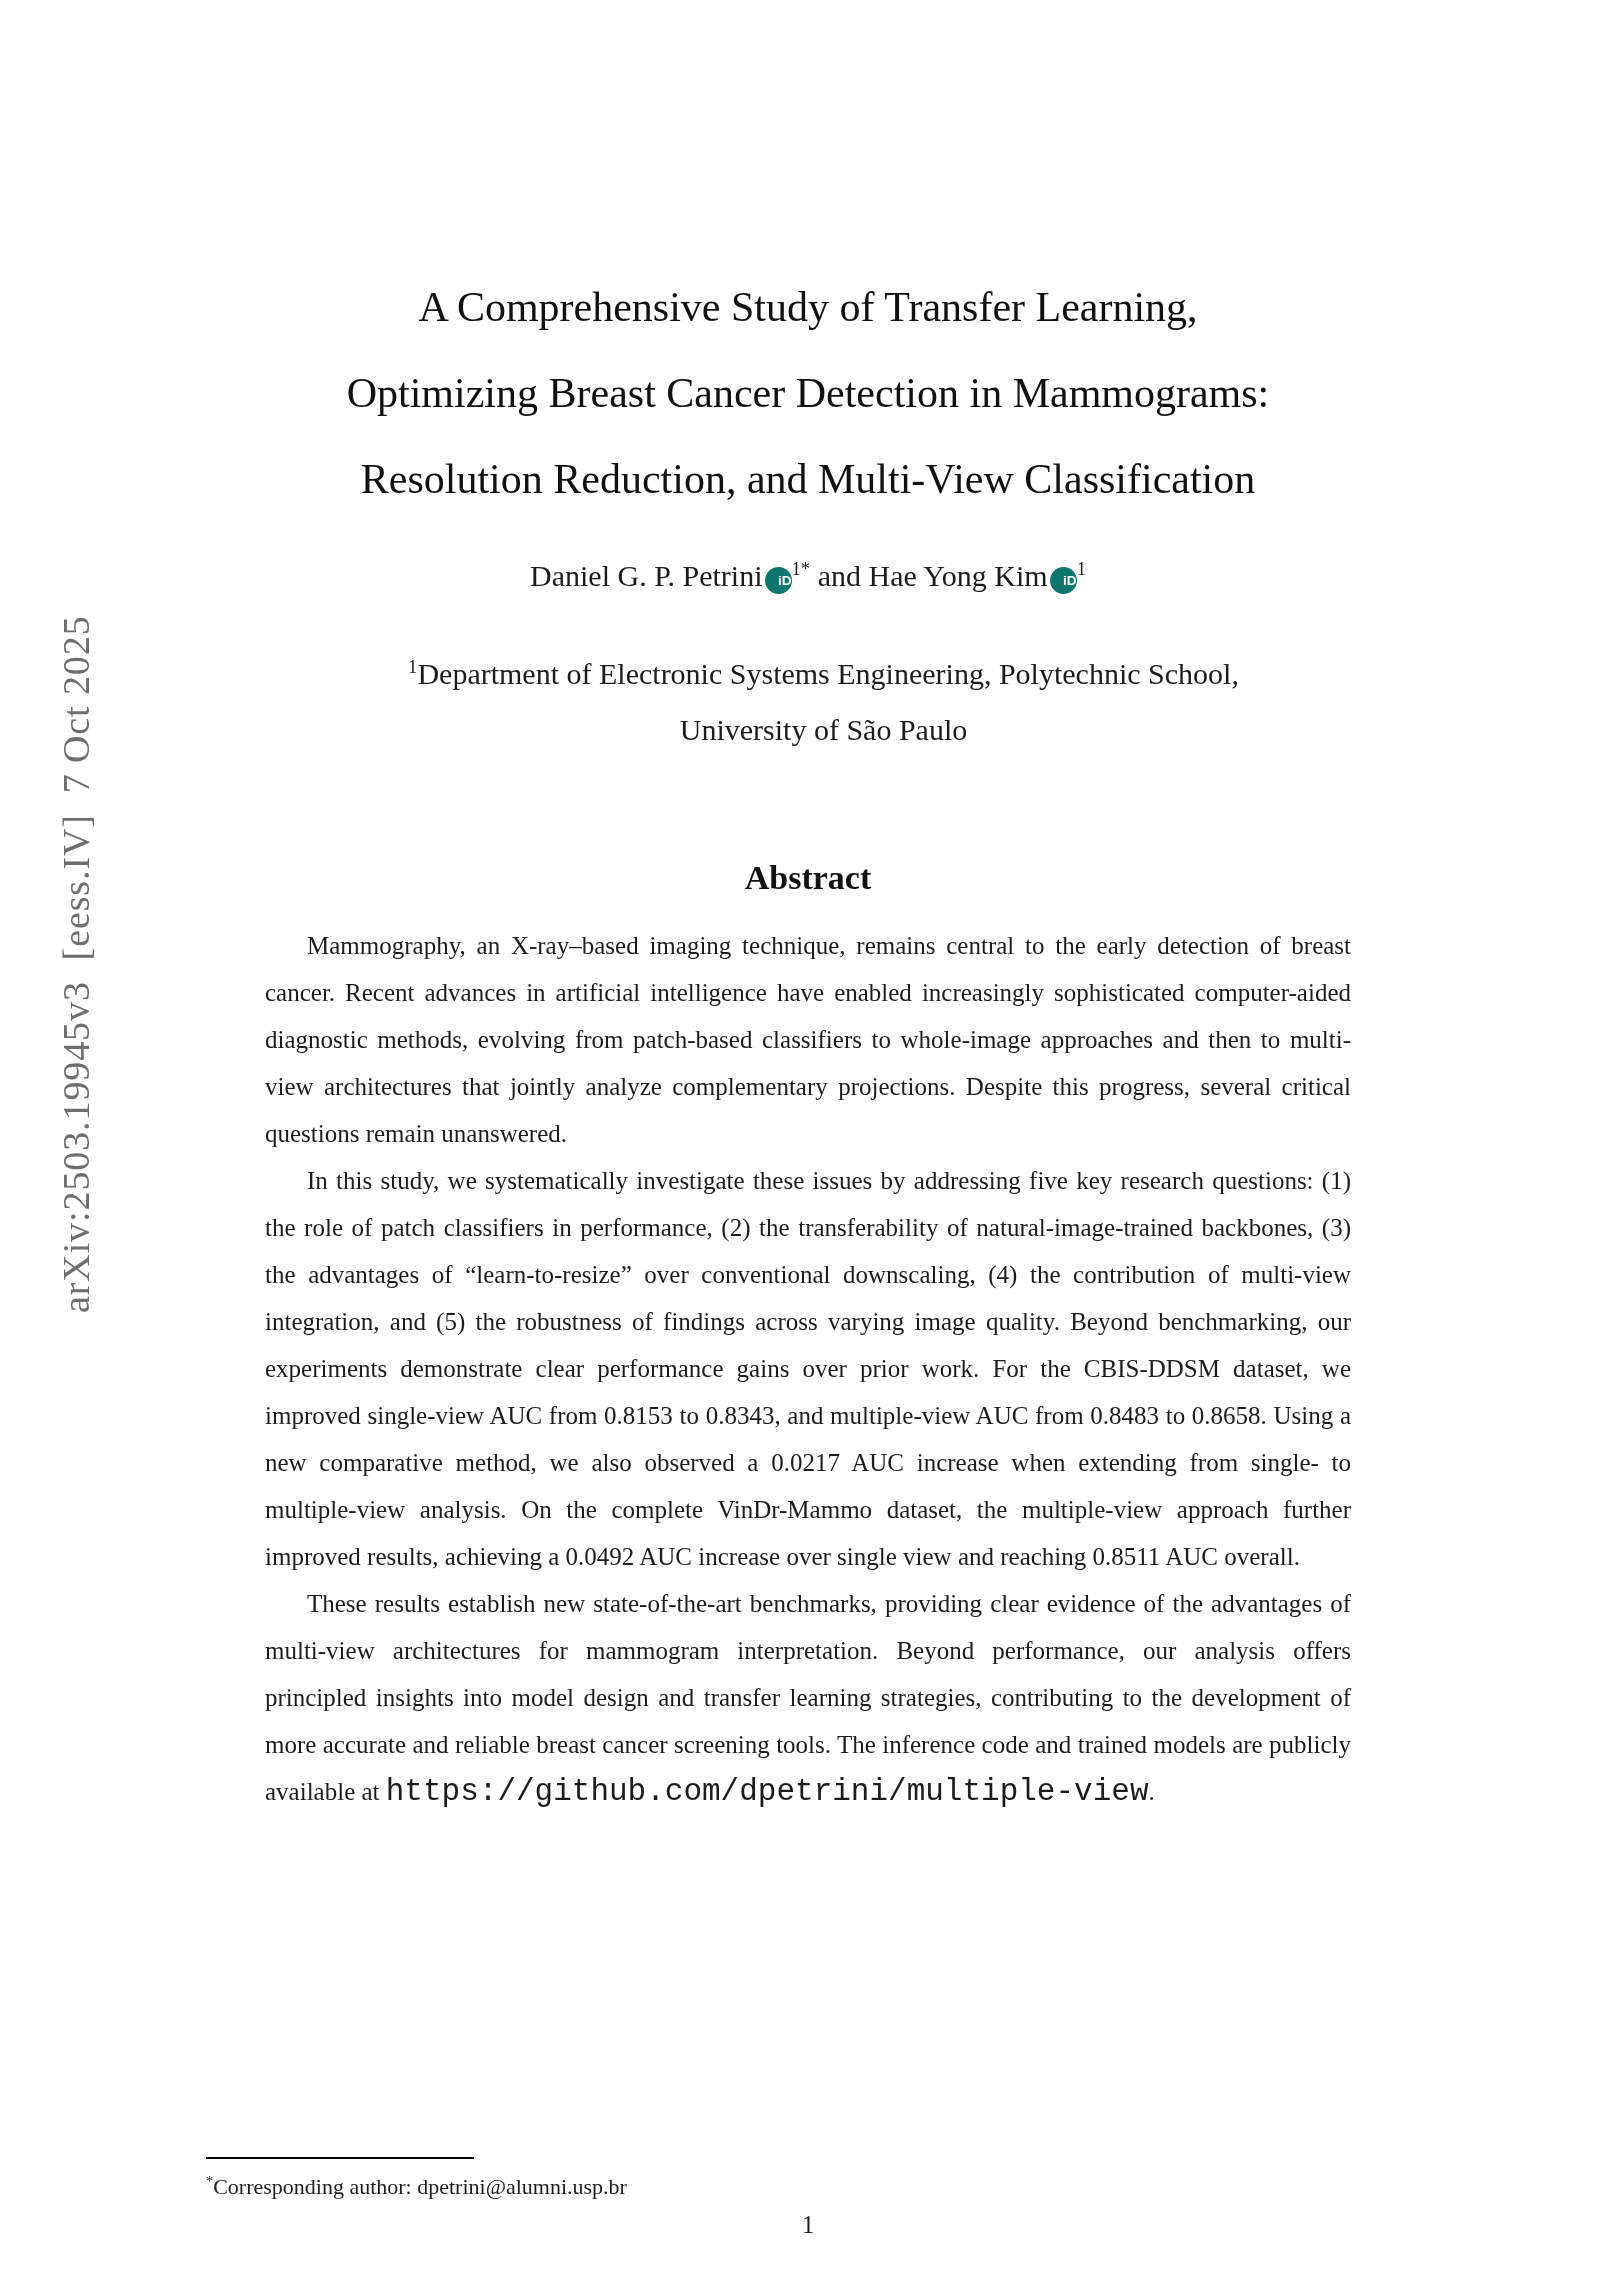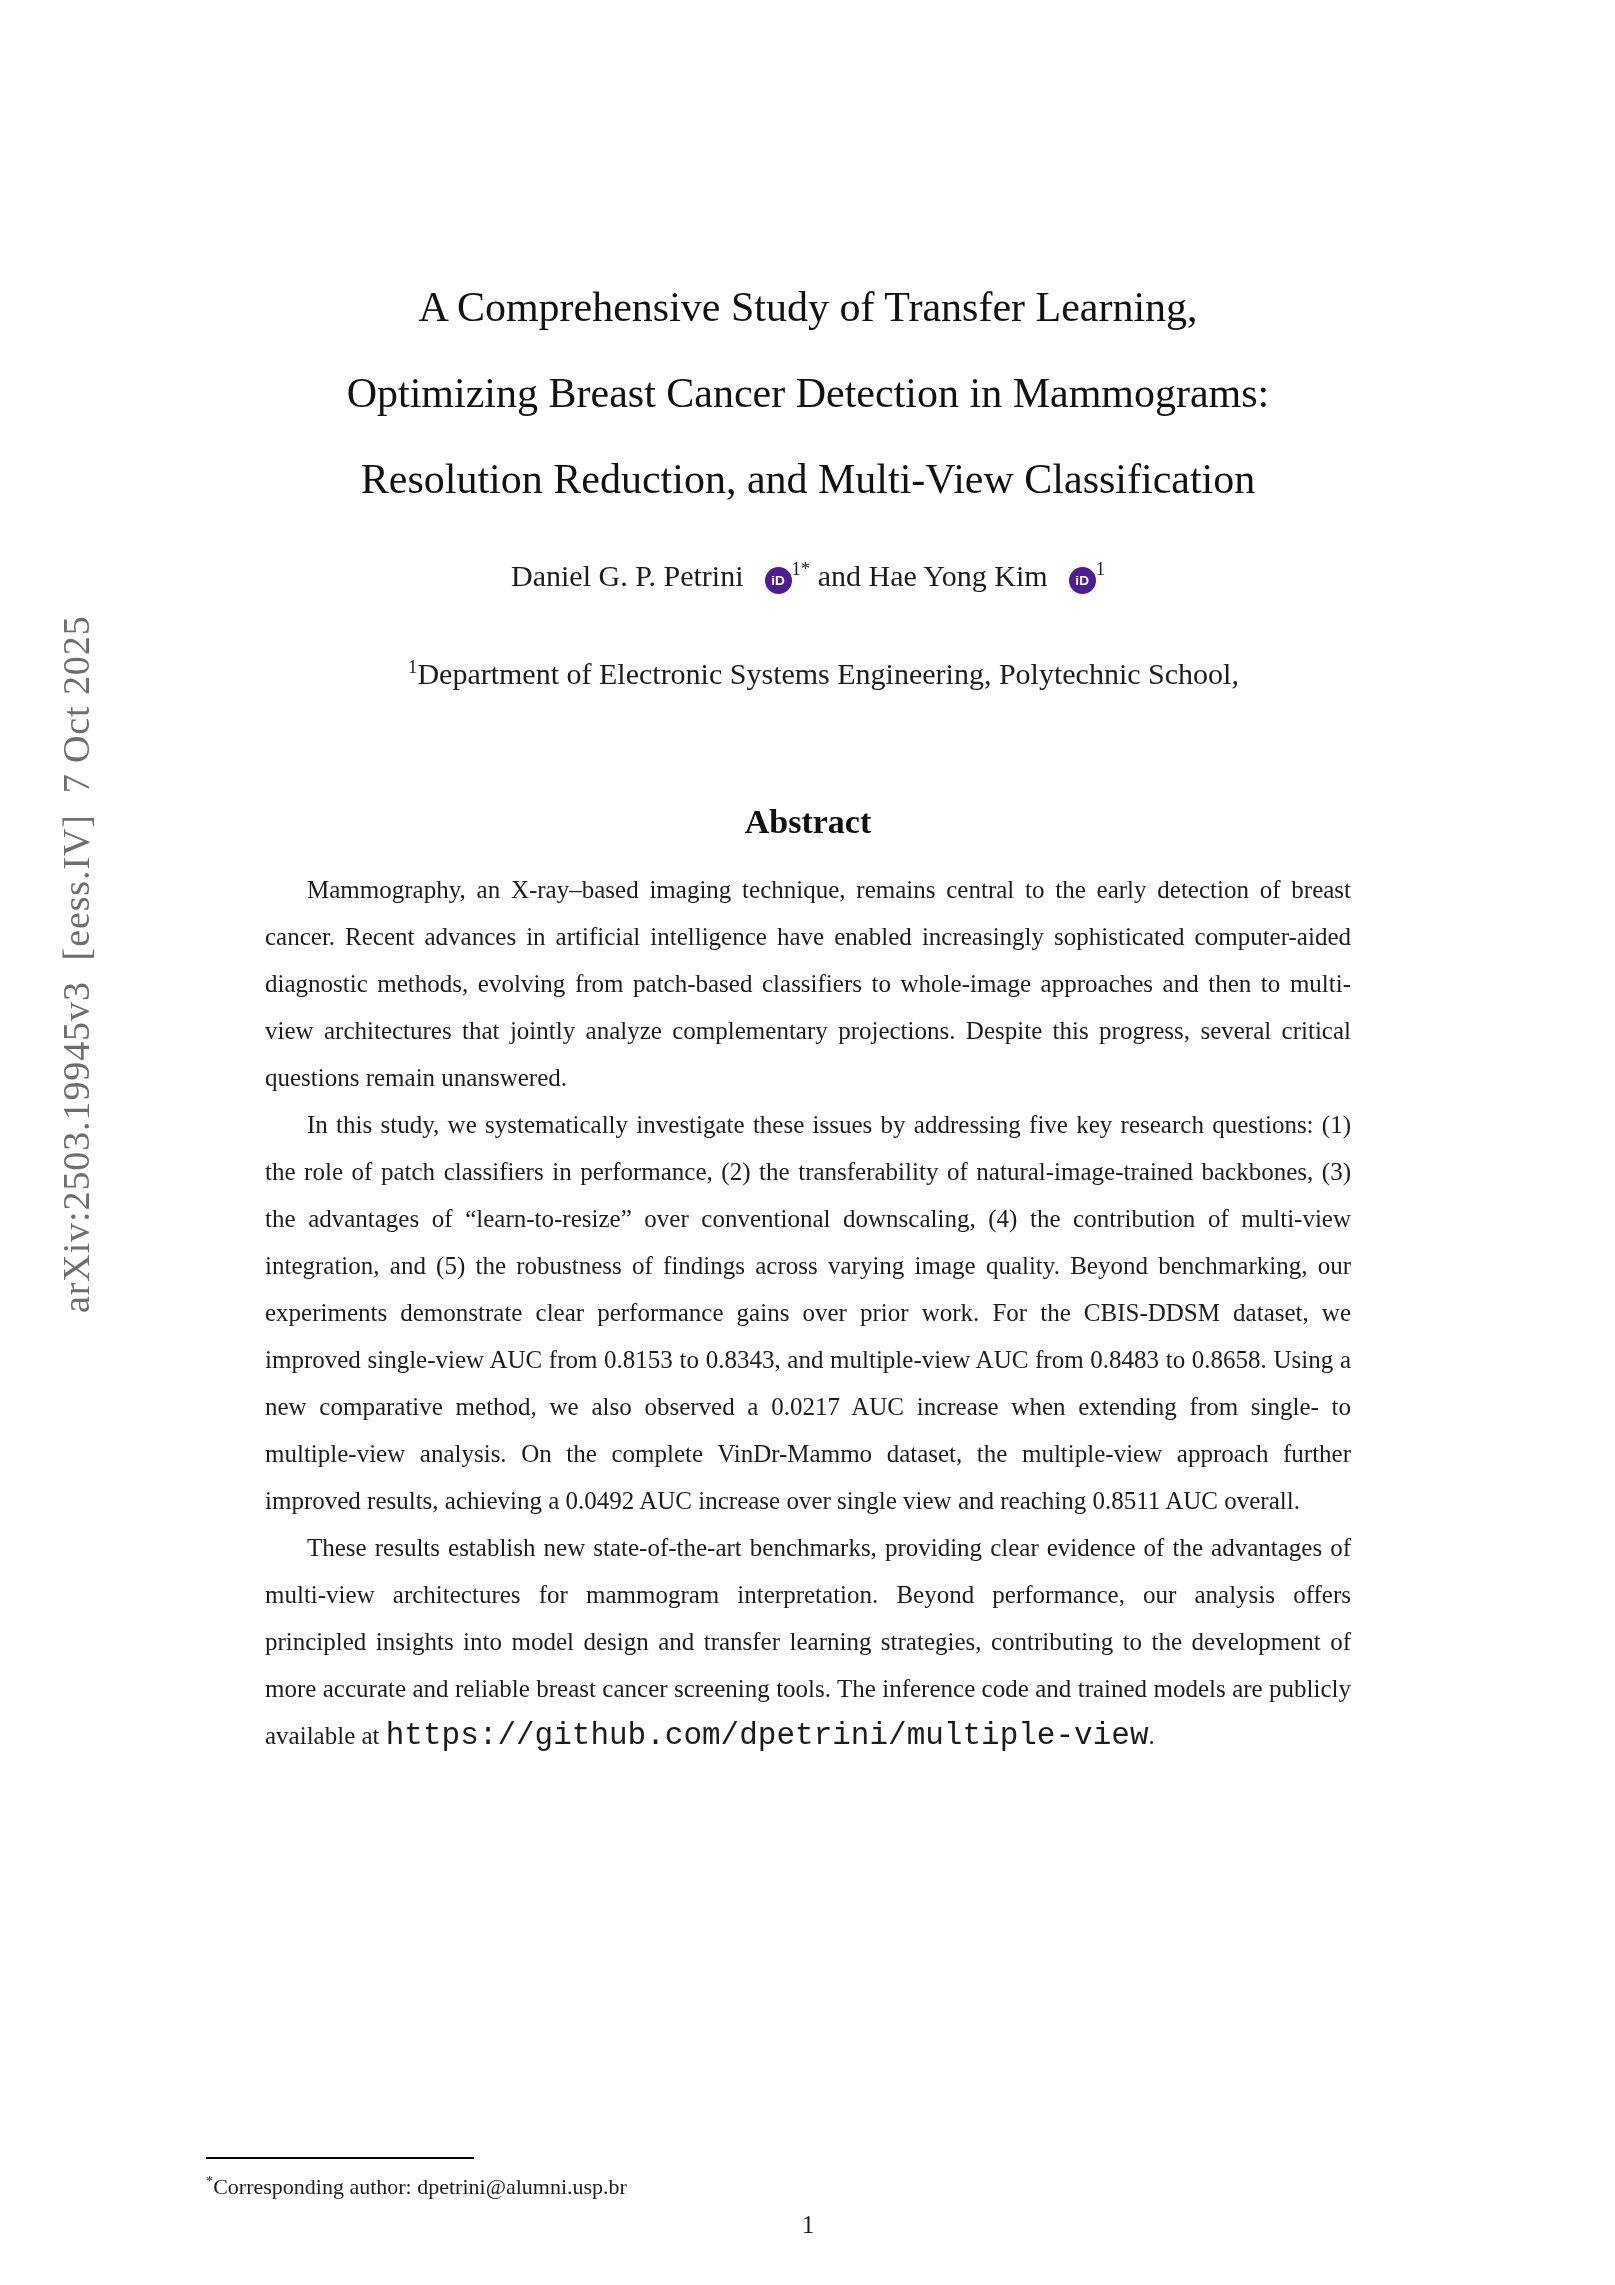--- a/index.html
+++ b/index.html
@@ -35,29 +35,29 @@
   .authors{
     margin-top:36px;
     text-align:center;
     font-size:30px;
   }
   .authors sup{font-size:0.62em;}
   .orcid{
     display:inline-block;
     width:27px;height:27px;
     border-radius:50%;
-    background:#4c1d95;
+    background:#0f766e;
     color:#ffffff;
     font-size:13.6px;
     line-height:27px;
-    text-align:center;
+    text-align:right;
     font-family:"Liberation Sans","DejaVu Sans",sans-serif;
     font-weight:700;
     vertical-align:0.9px;
-    margin-left:21px;
+    margin-left:2px;
   }
   .affiliation{
     margin-top:45px;
     text-align:center;
     font-size:30px;
     line-height:56px;
     padding-left:31px;
   }
   .affiliation sup{font-size:0.62em;}
   .abstract{
@@ -121,20 +121,21 @@
   <h1 class="title">
     <span class="tl">A Comprehensive Study of Transfer Learning,</span>
     <span class="tl">Optimizing Breast Cancer Detection in Mammograms:</span>
     <span class="tl">Resolution Reduction, and Multi-View Classification</span>
   </h1>
 
   <div class="authors"><span>Daniel G. P. Petrini</span><span class="orcid">iD</span><sup>1*</sup><span> and </span><span>Hae Yong Kim</span><span class="orcid">iD</span><sup>1</sup></div>
 
   <div class="affiliation">
     <div><sup>1</sup><span>Department of Electronic Systems Engineering, Polytechnic School,</span></div>
+    <div>University of São Paulo</div>
   </div>
 
   <section class="abstract">
     <div class="abstract-heading">Abstract</div>
     <p>Mammography, an X-ray–based imaging technique, remains central to the early detection of breast cancer. Recent advances in artificial intelligence have enabled increasingly sophisticated computer-aided diagnostic methods, evolving from patch-based classifiers to whole-image approaches and then to multi-view architectures that jointly analyze complementary projections. Despite this progress, several critical questions remain unanswered.</p>
     <p>In this study, we systematically investigate these issues by addressing five key research questions: (1) the role of patch classifiers in performance, (2) the transferability of natural-image-trained backbones, (3) the advantages of “learn-to-resize” over conventional downscaling, (4) the contribution of multi-view integration, and (5) the robustness of findings across varying image quality. Beyond benchmarking, our experiments demonstrate clear performance gains over prior work. For the CBIS-DDSM dataset, we improved single-view AUC from 0.8153 to 0.8343, and multiple-view AUC from 0.8483 to 0.8658. Using a new comparative method, we also observed a 0.0217 AUC increase when extending from single- to multiple-view analysis. On the complete VinDr-Mammo dataset, the multiple-view approach further improved results, achieving a 0.0492 AUC increase over single view and reaching 0.8511 AUC overall.</p>
     <p><span>These results establish new state-of-the-art benchmarks, providing clear evidence of the advantages of multi-view architectures for mammogram interpretation. Beyond performance, our analysis offers principled insights into model design and transfer learning strategies, contributing to the development of more accurate and reliable breast cancer screening tools. The inference code and trained models are publicly available at </span><a href="#" class="tt">https://github.com/dpetrini/multiple-view</a><span>.</span></p>
   </section>
 
   <div class="footnote">

